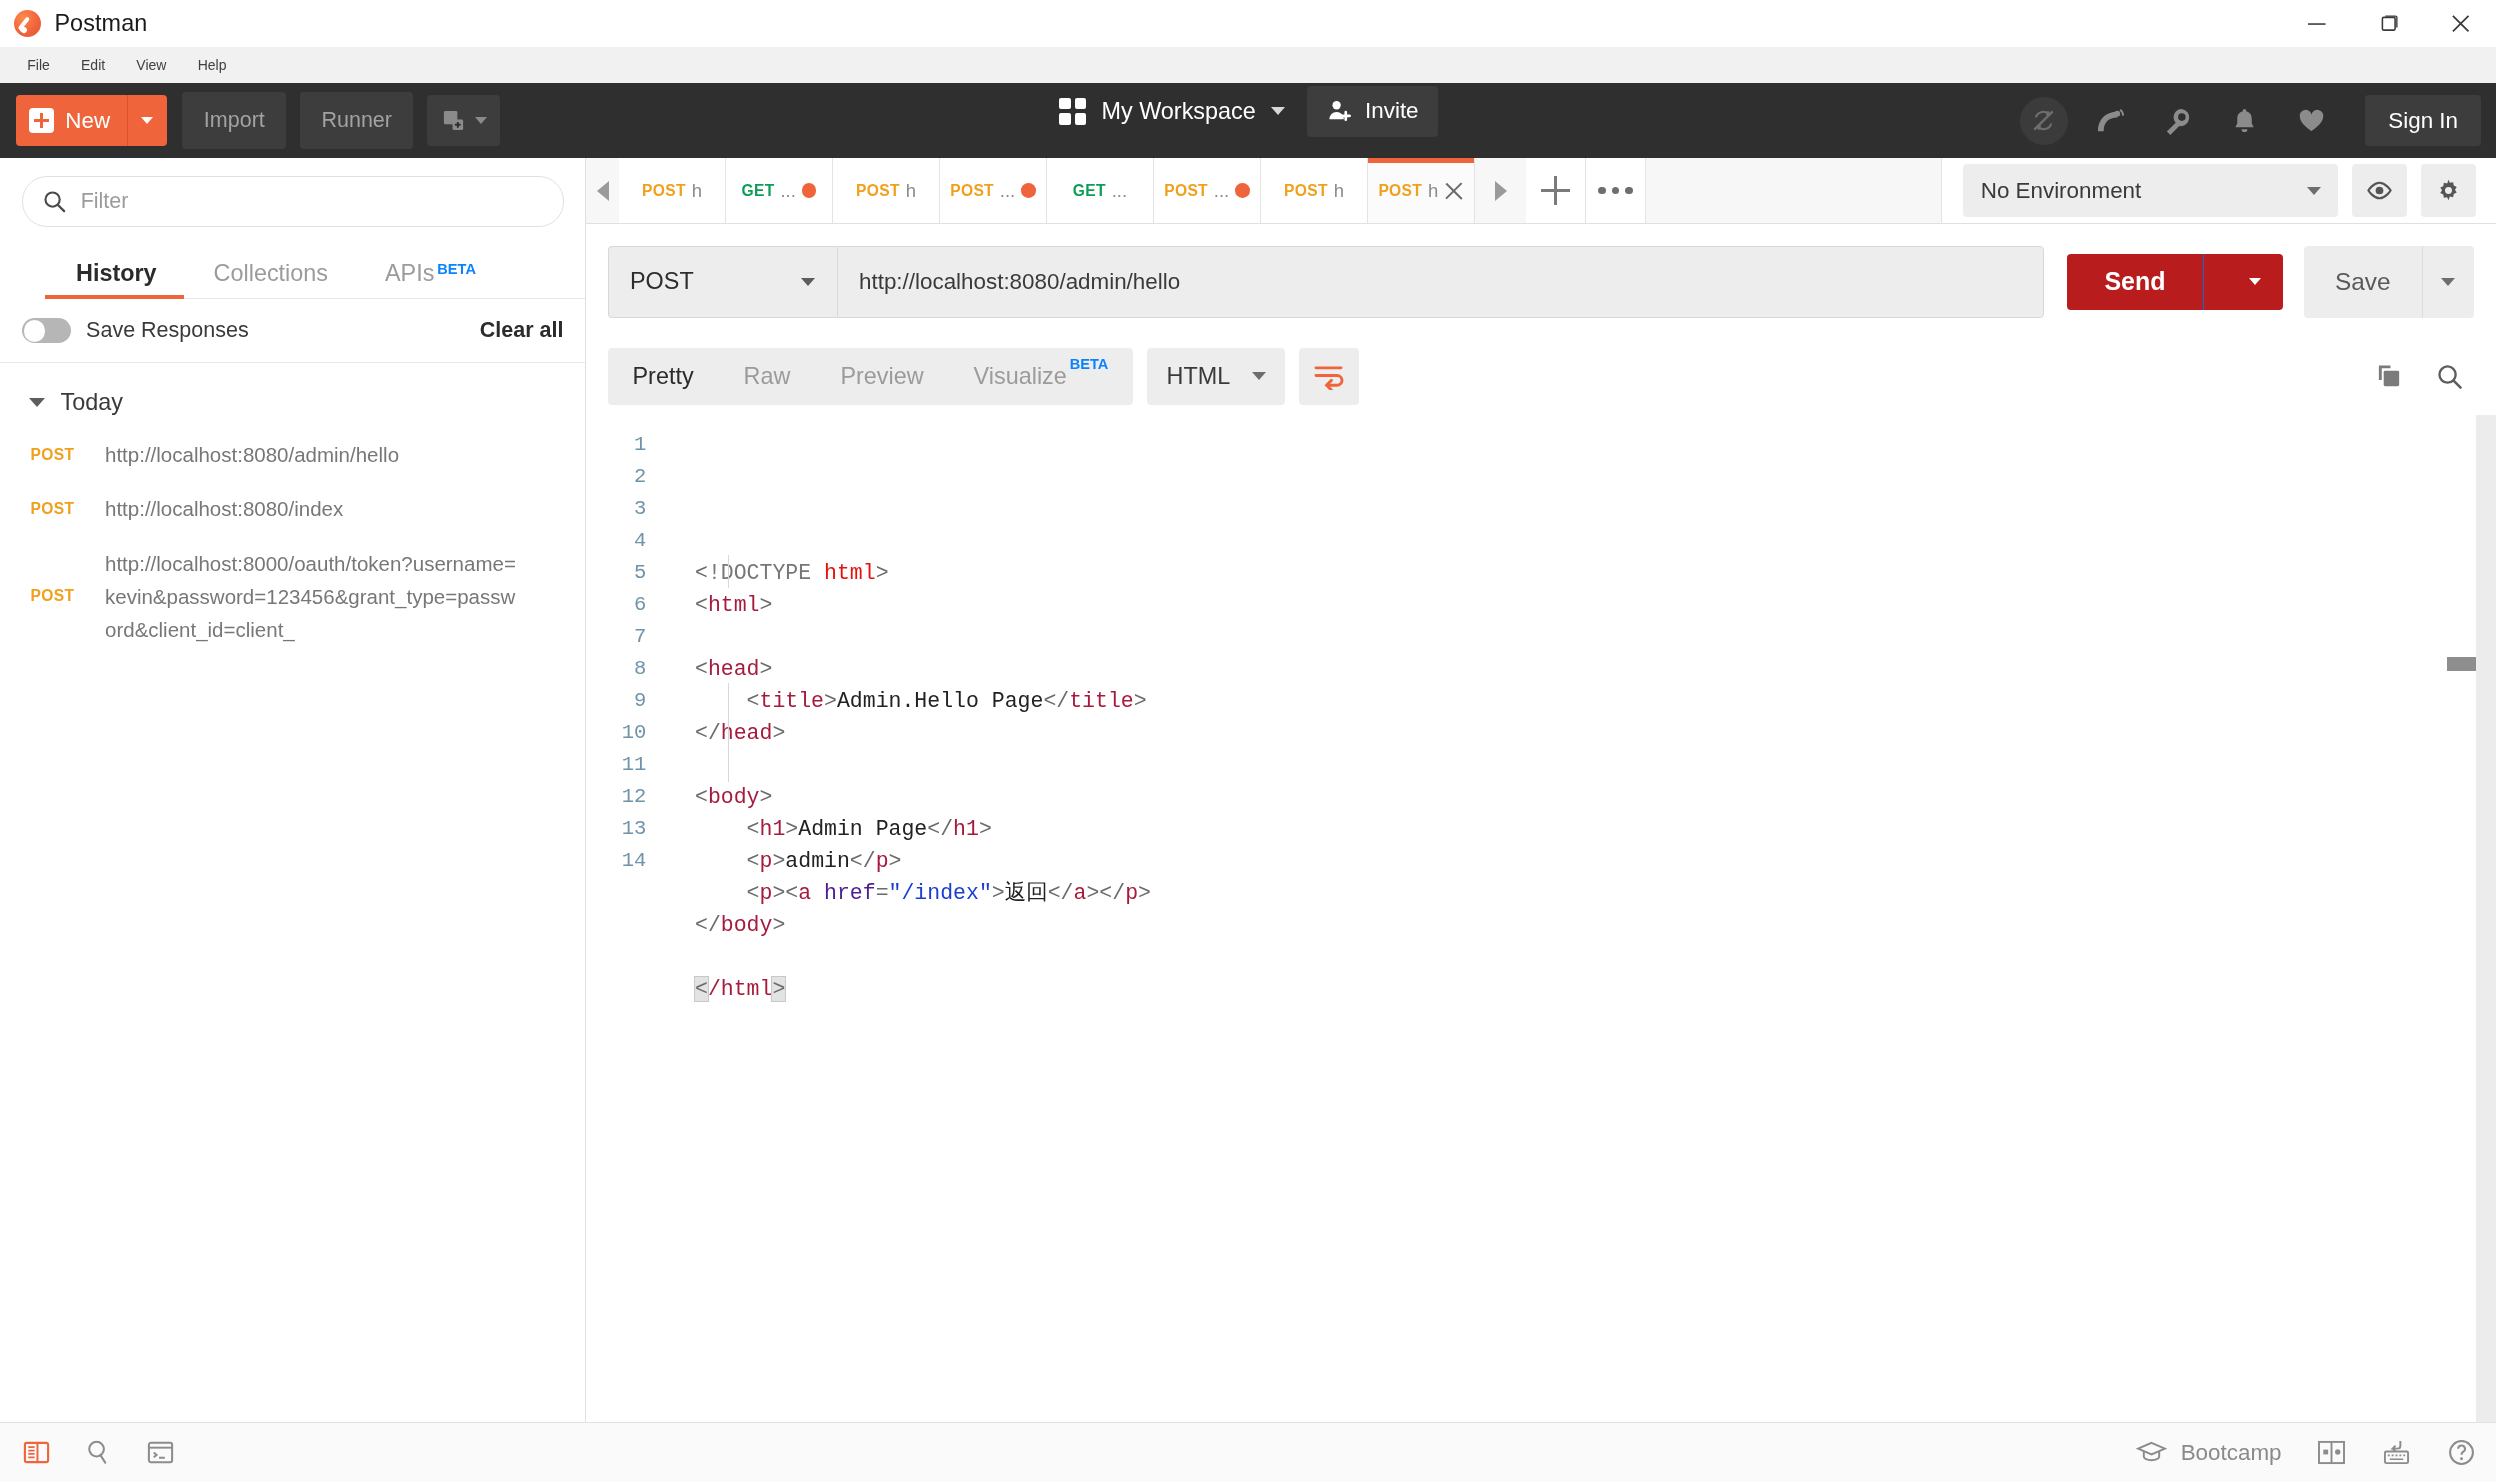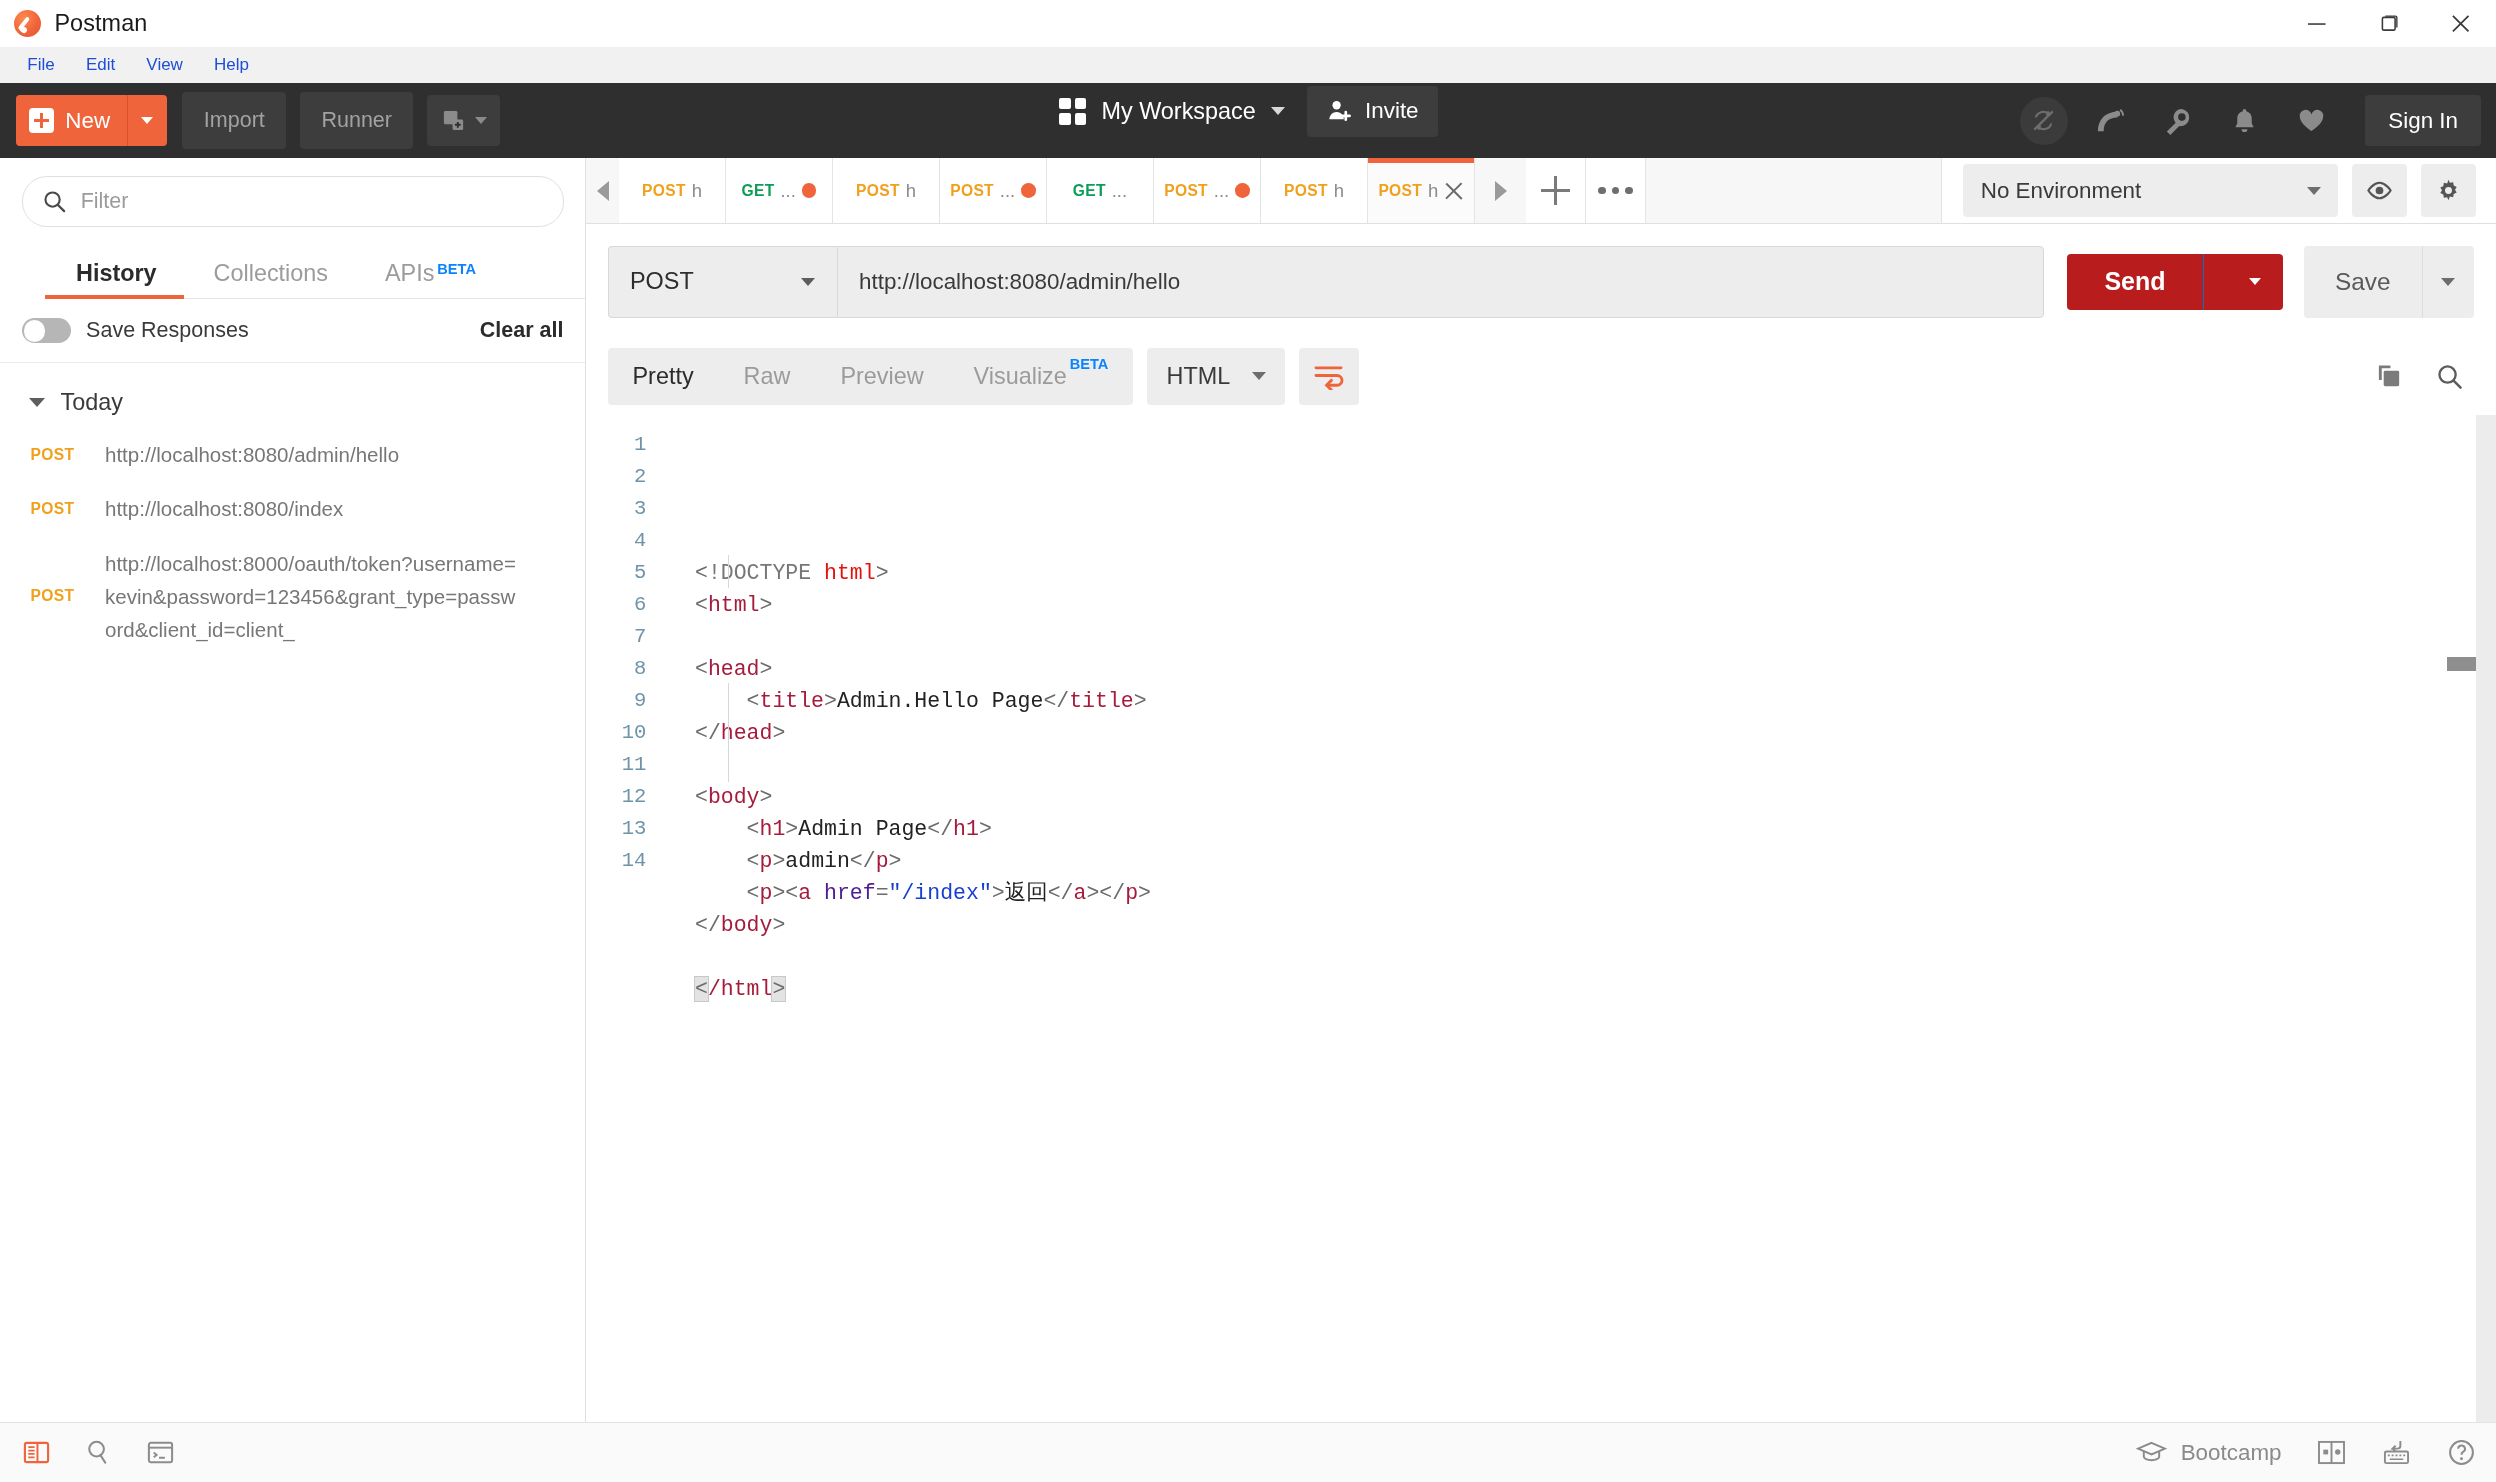--- a/index.html
+++ b/index.html
@@ -42,21 +42,21 @@
     color:#4a4a4a;
   }
   .win-btn svg { display:block; }
 
   
   .menubar {
     height:36px; flex:0 0 36px; background:#f1f1f1; display:flex; align-items:center;
     padding-left:11.7px; gap:0;
   }
   .menu-item {
-    font-size:17px; color:#1d4ed8; padding:0 15.6px; line-height:36px;
+    font-size:14px; color:#404040; padding:0 15.6px; line-height:36px;
   }
 
   
   .apptoolbar {
     height:75px; flex:0 0 75px; background:#2f2f2f; display:flex; align-items:center;
     padding:0 15.6px; position:relative;
   }
   .btn-new {
     display:flex; align-items:center; height:51px; background:#f0643c; border-radius:3.9px;
     overflow:hidden; margin-right:15.6px;

